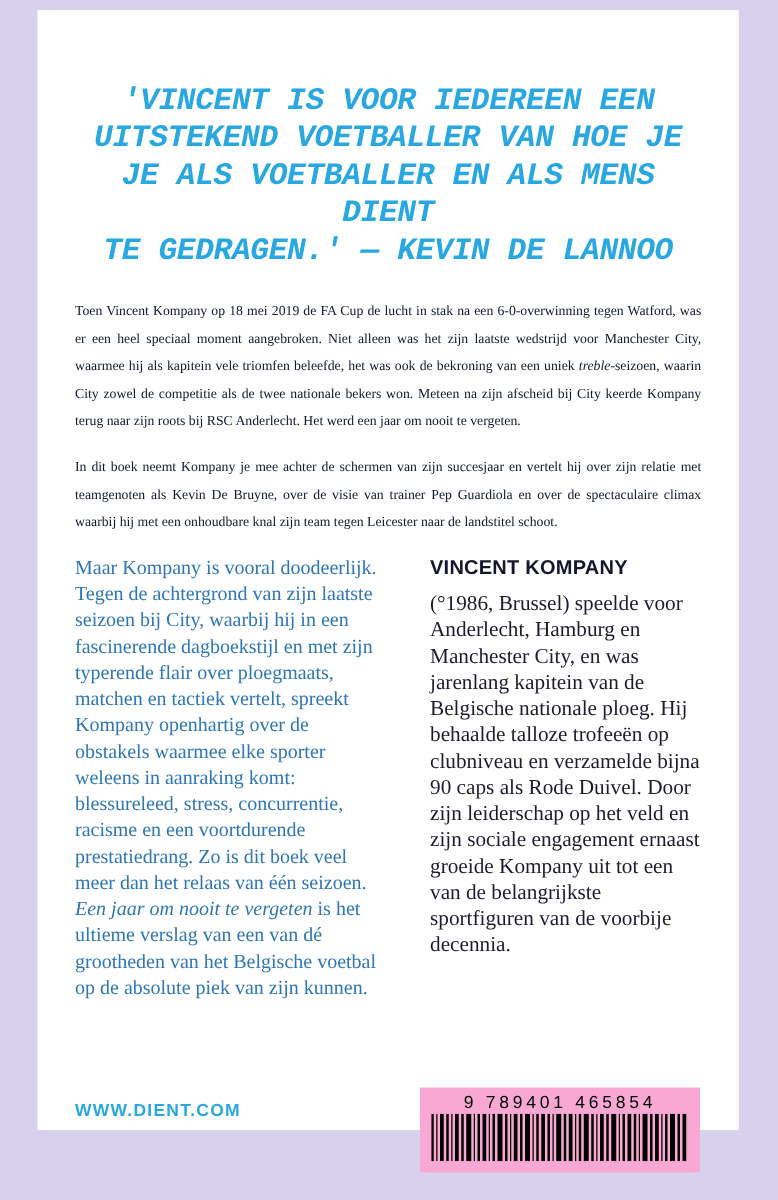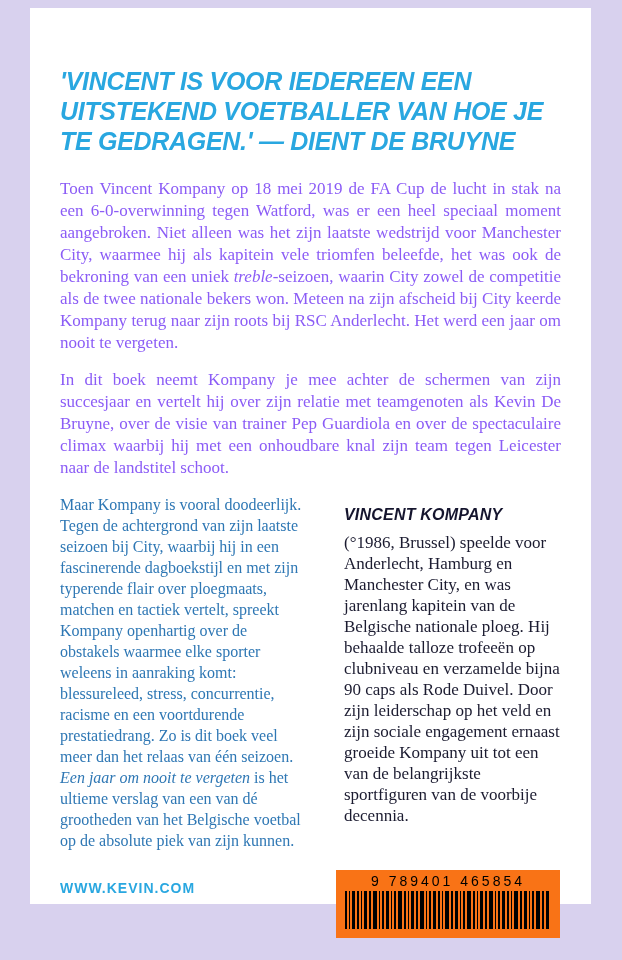--- a/index.html
+++ b/index.html
@@ -12,53 +12,53 @@
   }
   .card {
     position:absolute;
     left:30px; top:8px;
     width:561px; height:896px;
     background:#ffffff;
   }
   .inner { padding:58px 30px 0 30px; }
 
   .quote {
-    font-family:Liberation Sans, sans-serif;
+    font-family:Liberation Mono, monospace;
     font-weight:bold;
     font-style:italic;
     color:#29a7e0;
     font-size:25px;
     line-height:30px;
     letter-spacing:-0.3px;
+    text-align:center;
   }
 
   .intro {
     margin-top:22px;
-    color:#8b5cf6;
-    font-size:17px;
+    color:#0f172a;
+    font-size:11px;
     line-height:22px;
     text-align:justify;
   }
   .intro p { margin:0 0 15px 0; }
 
   .cols { display:flex; gap:42px; margin-top:8px; }
   .col-left {
     width:242px;
     color:#2e77b4;
     font-size:16px;
     line-height:21px;
   }
   .col-right { flex:1; }
   .bio-heading {
     font-family:"Liberation Sans", sans-serif;
     font-weight:bold;
-    font-style:italic;
     font-size:16px;
     color:#15152e;
-    margin:12px 0 8px 0;
+    margin:2px 0 8px 0;
     letter-spacing:0.2px;
   }
   .bio-text {
     color:#1b1b30;
     font-size:17px;
     line-height:21px;
   }
   .it { font-style:italic; }
 
   .website {
@@ -68,21 +68,21 @@
     font-weight:bold;
     color:#29a7e0;
     font-size:14px;
     letter-spacing:1px;
   }
 
   .barcode {
     position:absolute;
     left:336px; top:870px;
     width:224px; height:68px;
-    background:#f97316;
+    background:#f9a8d4;
     display:flex;
     flex-direction:column;
     align-items:center;
   }
   .barcode-number {
     font-family:"Liberation Sans", sans-serif;
     font-size:14px;
     color:#000000;
     letter-spacing:3px;
     margin-top:3px;
@@ -93,40 +93,41 @@
 </style>
 </head>
 <body>
 
 <div class="card">
   <div class="inner">
 
     <div class="quote">
       <div>'VINCENT IS VOOR IEDEREEN EEN</div>
       <div>UITSTEKEND VOETBALLER VAN HOE JE</div>
-      <div>TE GEDRAGEN.' — DIENT DE BRUYNE</div>
+      <div>JE ALS VOETBALLER EN ALS MENS DIENT</div>
+      <div>TE GEDRAGEN.' — KEVIN DE LANNOO</div>
     </div>
 
     <div class="intro">
       <p><span>Toen Vincent Kompany op 18 mei 2019 de FA Cup de lucht in stak na een 6-0-overwinning tegen Watford, was er een heel speciaal moment aangebroken. Niet alleen was het zijn laatste wedstrijd voor Manchester City, waarmee hij als kapitein vele triomfen beleefde, het was ook de bekroning van een uniek </span><span class="it">treble</span><span>-seizoen, waarin City zowel de competitie als de twee nationale bekers won. Meteen na zijn afscheid bij City keerde Kompany terug naar zijn roots bij RSC Anderlecht. Het werd een jaar om nooit te vergeten.</span></p>
       <p>In dit boek neemt Kompany je mee achter de schermen van zijn succesjaar en vertelt hij over zijn relatie met teamgenoten als Kevin De Bruyne, over de visie van trainer Pep Guardiola en over de spectaculaire climax waarbij hij met een onhoudbare knal zijn team tegen Leicester naar de landstitel schoot.</p>
     </div>
 
     <div class="cols">
       <div class="col-left"><span>Maar Kompany is vooral doodeerlijk. Tegen de achtergrond van zijn laatste seizoen bij City, waarbij hij in een fascinerende dagboekstijl en met zijn typerende flair over ploegmaats, matchen en tactiek vertelt, spreekt Kompany openhartig over de obstakels waarmee elke sporter weleens in aanraking komt: blessureleed, stress, concurrentie, racisme en een voortdurende prestatiedrang. Zo is dit boek veel meer dan het relaas van één seizoen. </span><span class="it">Een jaar om nooit te vergeten</span><span> is het ultieme verslag van een van dé grootheden van het Belgische voetbal op de absolute piek van zijn kunnen.</span></div>
       <div class="col-right">
         <div class="bio-heading">VINCENT KOMPANY</div>
         <div class="bio-text">(°1986, Brussel) speelde voor Anderlecht, Hamburg en Manchester City, en was jarenlang kapitein van de Belgische nationale ploeg. Hij behaalde talloze trofeeën op clubniveau en verzamelde bijna 90 caps als Rode Duivel. Door zijn leiderschap op het veld en zijn sociale engagement ernaast groeide Kompany uit tot een van de belangrijkste sportfiguren van de voorbije decennia.</div>
       </div>
     </div>
 
   </div>
 </div>
 
-<div class="website">WWW.KEVIN.COM</div>
+<div class="website">WWW.DIENT.COM</div>
 
 <div class="barcode">
   <div class="barcode-number">9 789401 465854</div>
   <svg width="206" height="38" viewBox="0 0 206 38">
     <rect x="0" y="0" width="2" height="38"></rect>
       <rect x="4" y="0" width="1" height="38"></rect>
     <rect x="7" y="0" width="3" height="38"></rect>
       <rect x="12" y="0" width="2" height="38"></rect>
     <rect x="16" y="0" width="1" height="38"></rect>
       <rect x="19" y="0" width="3" height="38"></rect>

